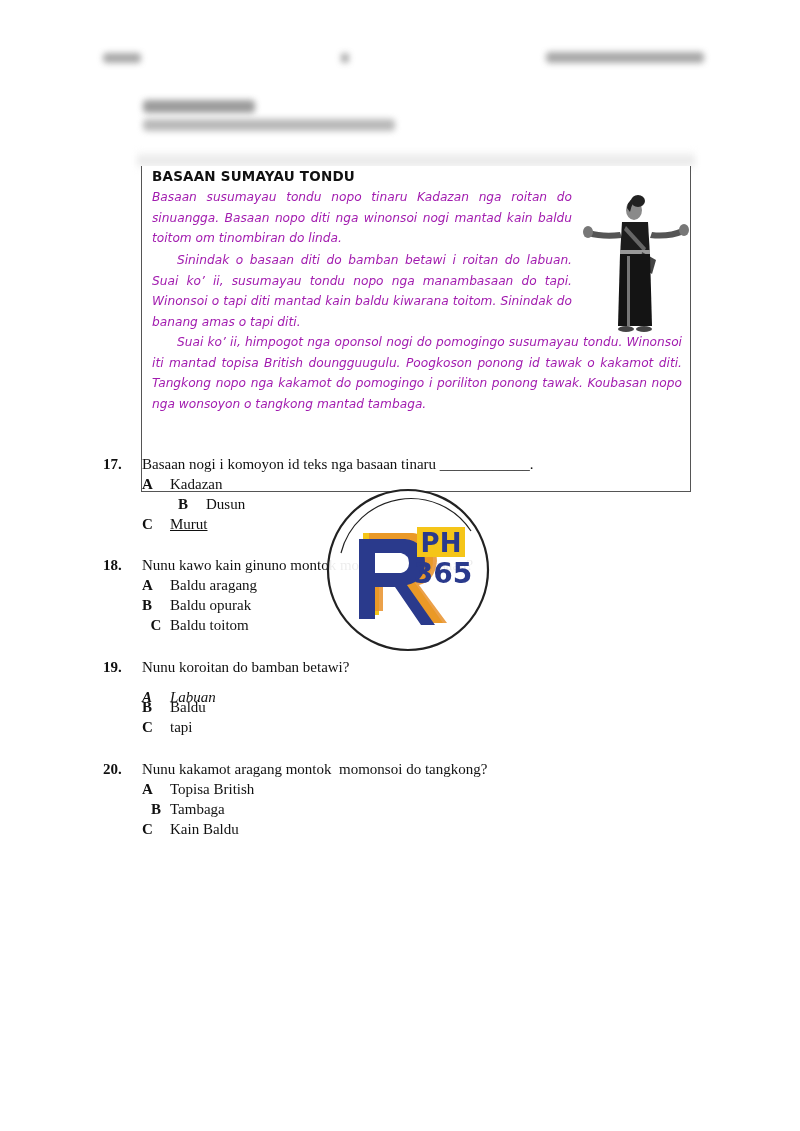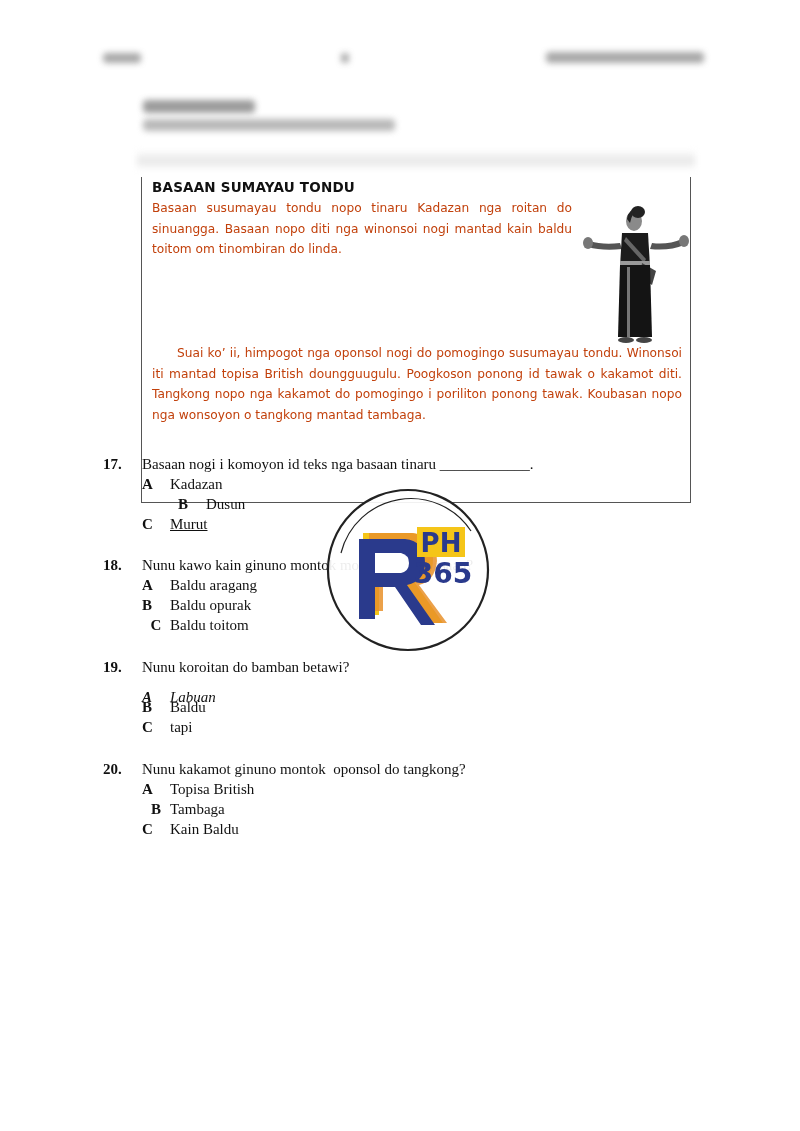--- a/index.html
+++ b/index.html
@@ -3,34 +3,34 @@
   <meta charset="utf-8">
   <style>
     * { box-sizing: border-box; margin: 0; padding: 0; }
     html, body { width: 800px; height: 1131px; background: #ffffff; overflow: hidden; }
     body { position: relative; font-family: "Liberation Serif", serif; color: #111; }
 
     .blur-bar { position: absolute; background: #8a8a8a; border-radius: 4px; filter: blur(3px); opacity: 0.75; }
 
     .passage-box {
       position: absolute; left: 141px; top: 166px; width: 550px; height: 326px;
-      border: 1.5px solid #555; border-top: none; background: #fff; margin-top: 11px;
+      border: 1.5px solid #555; border-top: none; background: #fff;
     }
     .passage-top-blur {
       position: absolute; left: 137px; top: 150px; width: 558px; height: 20px;
       background: linear-gradient(#ffffff, #e6e6e6 55%, #ffffff);
       filter: blur(3px);
     }
     .passage-title {
       position: absolute; left: 10px; top: 2px;
       font-family: "DejaVu Sans", sans-serif; font-weight: bold; font-size: 13.5px; letter-spacing: 0.2px;
     }
     .passage-para {
       position: absolute; font-family: "DejaVu Sans", sans-serif; font-size: 12.2px; line-height: 20.6px;
-      text-align: justify; text-align-last: left; color: #c2410c;
+      text-align: justify; text-align-last: left; color: #a21caf; font-style: italic;
     }
     .p1 { left: 10px; top: 21px; width: 420px; }
     .p2 { left: 10px; top: 84px; width: 420px; text-indent: 25px; }
     .p3 { left: 10px; top: 166px; width: 530px; text-indent: 25px; }
 
     .dancer { position: absolute; left: 440px; top: 24px; width: 108px; height: 146px; }
 
     .question { position: absolute; left: 103px; font-size: 15px; }
     .q-num { position: absolute; left: 0; top: 0; font-weight: bold; }
     .q-text { position: absolute; left: 39px; top: 0; white-space: nowrap; }
@@ -46,20 +46,21 @@
 <div class="blur-bar" style="left:341px;top:53px;width:8px;height:10px;"></div>
 <div class="blur-bar" style="left:546px;top:52px;width:158px;height:11px;"></div>
 
 <div class="blur-bar" style="left:143px;top:100px;width:112px;height:13px;opacity:0.85;"></div>
 <div class="blur-bar" style="left:143px;top:119px;width:252px;height:12px;opacity:0.6;"></div>
 
 <div class="passage-top-blur"></div>
 <div class="passage-box">
   <div class="passage-title">BASAAN SUMAYAU TONDU</div>
   <div class="passage-para p1">Basaan susumayau tondu nopo tinaru Kadazan nga roitan do sinuangga. Basaan nopo diti nga winonsoi nogi mantad kain baldu toitom om tinombiran do linda.</div>
+  <div class="passage-para p2">Sinindak o basaan diti do bamban betawi i roitan do labuan. Suai ko’ ii, susumayau tondu nopo nga manambasaan do tapi. Winonsoi o tapi diti mantad kain baldu kiwarana toitom. Sinindak do banang amas o tapi diti.</div>
   <div class="passage-para p3">Suai ko’ ii, himpogot nga oponsol nogi do pomogingo susumayau tondu. Winonsoi iti mantad topisa British doungguugulu. Poogkoson ponong id tawak o kakamot diti. Tangkong nopo nga kakamot do pomogingo i poriliton ponong tawak. Koubasan nopo nga wonsoyon o tangkong mantad tambaga.</div>
 
   <svg class="dancer" viewBox="0 0 108 146">
 
     <path d="M8 40 Q20 44 38 42 L40 48 Q20 50 6 46 Z" fill="#555"></path>
     <path d="M100 38 Q86 44 70 42 L68 48 Q88 50 102 44 Z" fill="#555"></path>
     <ellipse cx="6" cy="42" rx="5" ry="6" fill="#777"></ellipse>
     <ellipse cx="102" cy="40" rx="5" ry="6" fill="#777"></ellipse>
 
     <ellipse cx="52" cy="20" rx="8" ry="10" fill="#8a8a8a"></ellipse>
@@ -99,21 +100,21 @@
 <div class="question" style="top:659px;">
   <span class="q-num">19.</span>
   <span class="q-text">Nunu koroitan do bamban betawi?</span>
   <div class="q-opt" style="top:30px;font-style:italic;"><span class="letter">A</span><span>Labuan</span></div>
   <div class="q-opt" style="top:40px;"><span class="letter">B</span><span>Baldu</span></div>
   <div class="q-opt" style="top:60px;"><span class="letter">C</span><span>tapi</span></div>
 </div>
 
 <div class="question" style="top:761px;">
   <span class="q-num">20.</span>
-  <span class="q-text" style="white-space:pre;">Nunu kakamot ginuno montok  oponsol do tangkong?</span>
+  <span class="q-text" style="white-space:pre;">Nunu kakamot aragang montok  momonsoi do tangkong?</span>
   <div class="q-opt" style="top:20px;"><span class="letter">A</span><span>Topisa British</span></div>
   <div class="q-opt" style="top:40px;text-align:center;"><span class="letter">B</span><span>Tambaga</span></div>
   <div class="q-opt" style="top:60px;"><span class="letter">C</span><span>Kain Baldu</span></div>
 </div>
 
 <svg class="watermark" viewBox="0 0 174 174">
   <circle cx="87" cy="87" r="80" fill="#ffffff" fill-opacity="0.92" stroke="#222" stroke-width="2.2"></circle>
   <path d="M20 70 A72 72 0 0 1 150 48" fill="none" stroke="#222" stroke-width="1.2"></path>
 
   <path d="M42 50 L90 50 Q112 52 112 76 Q112 96 94 100 L122 140 L104 140 L78 102 L58 102 L58 132 L42 132 Z" fill="#f5c518"></path>

